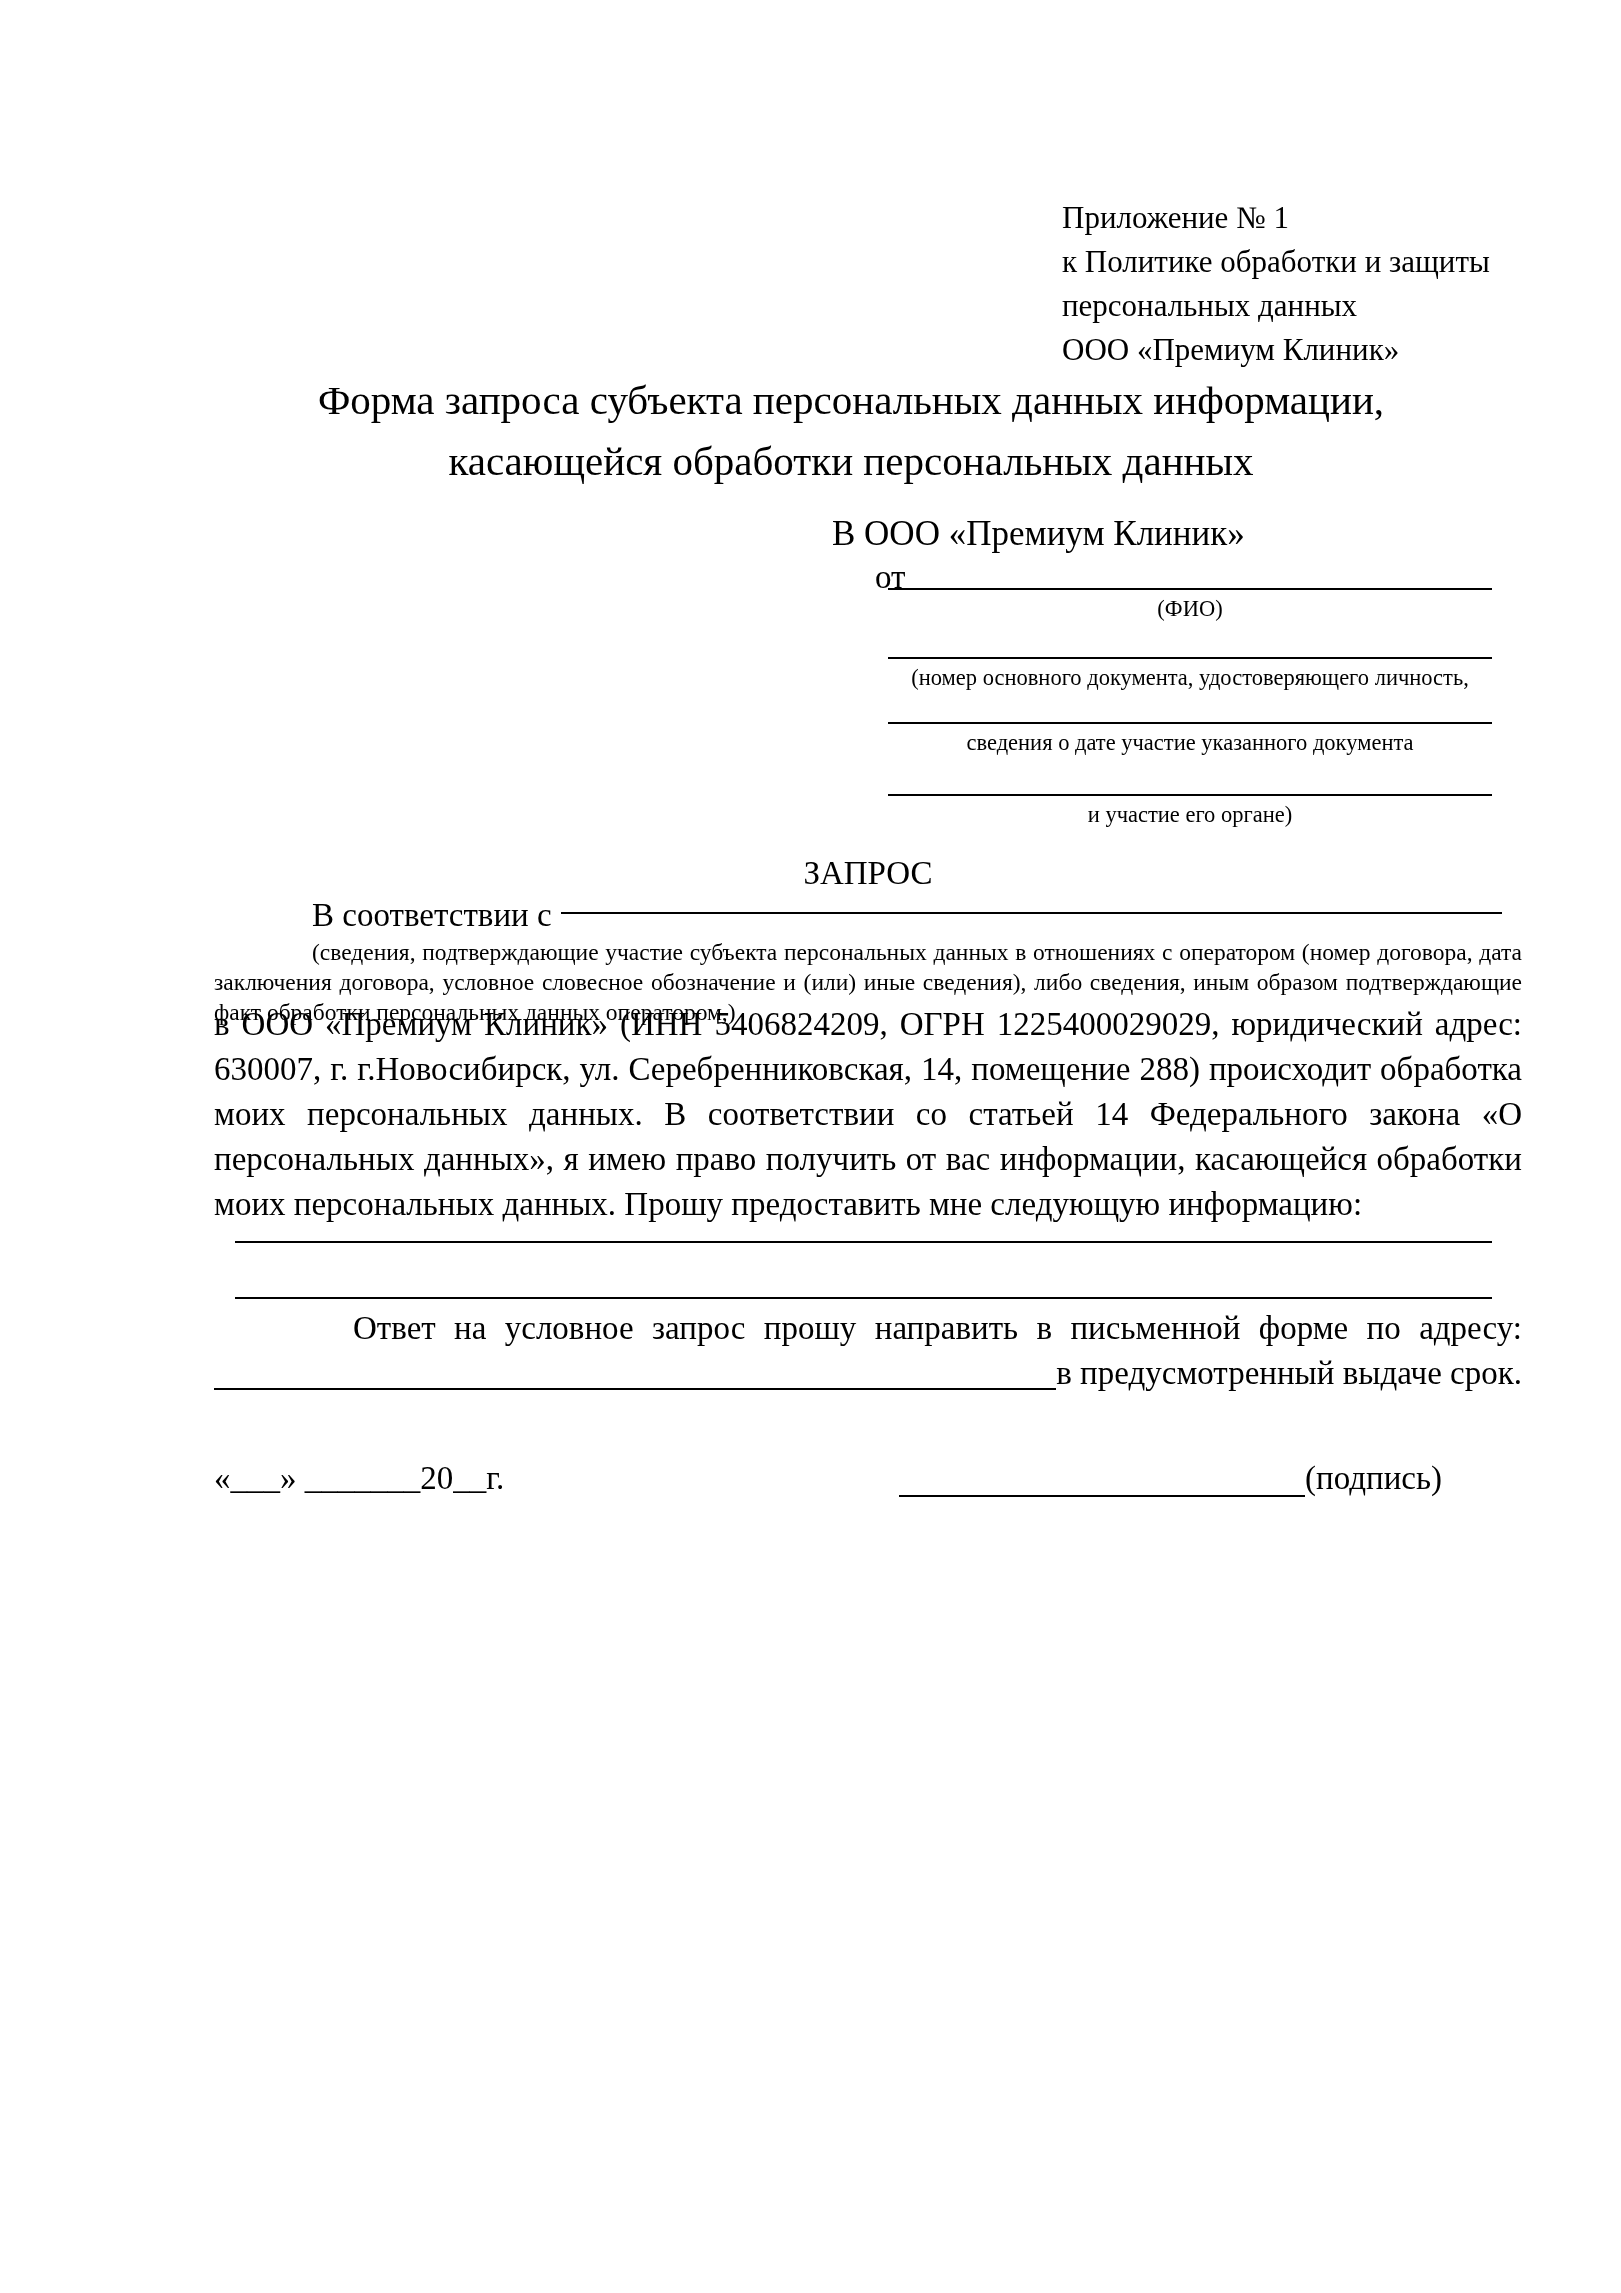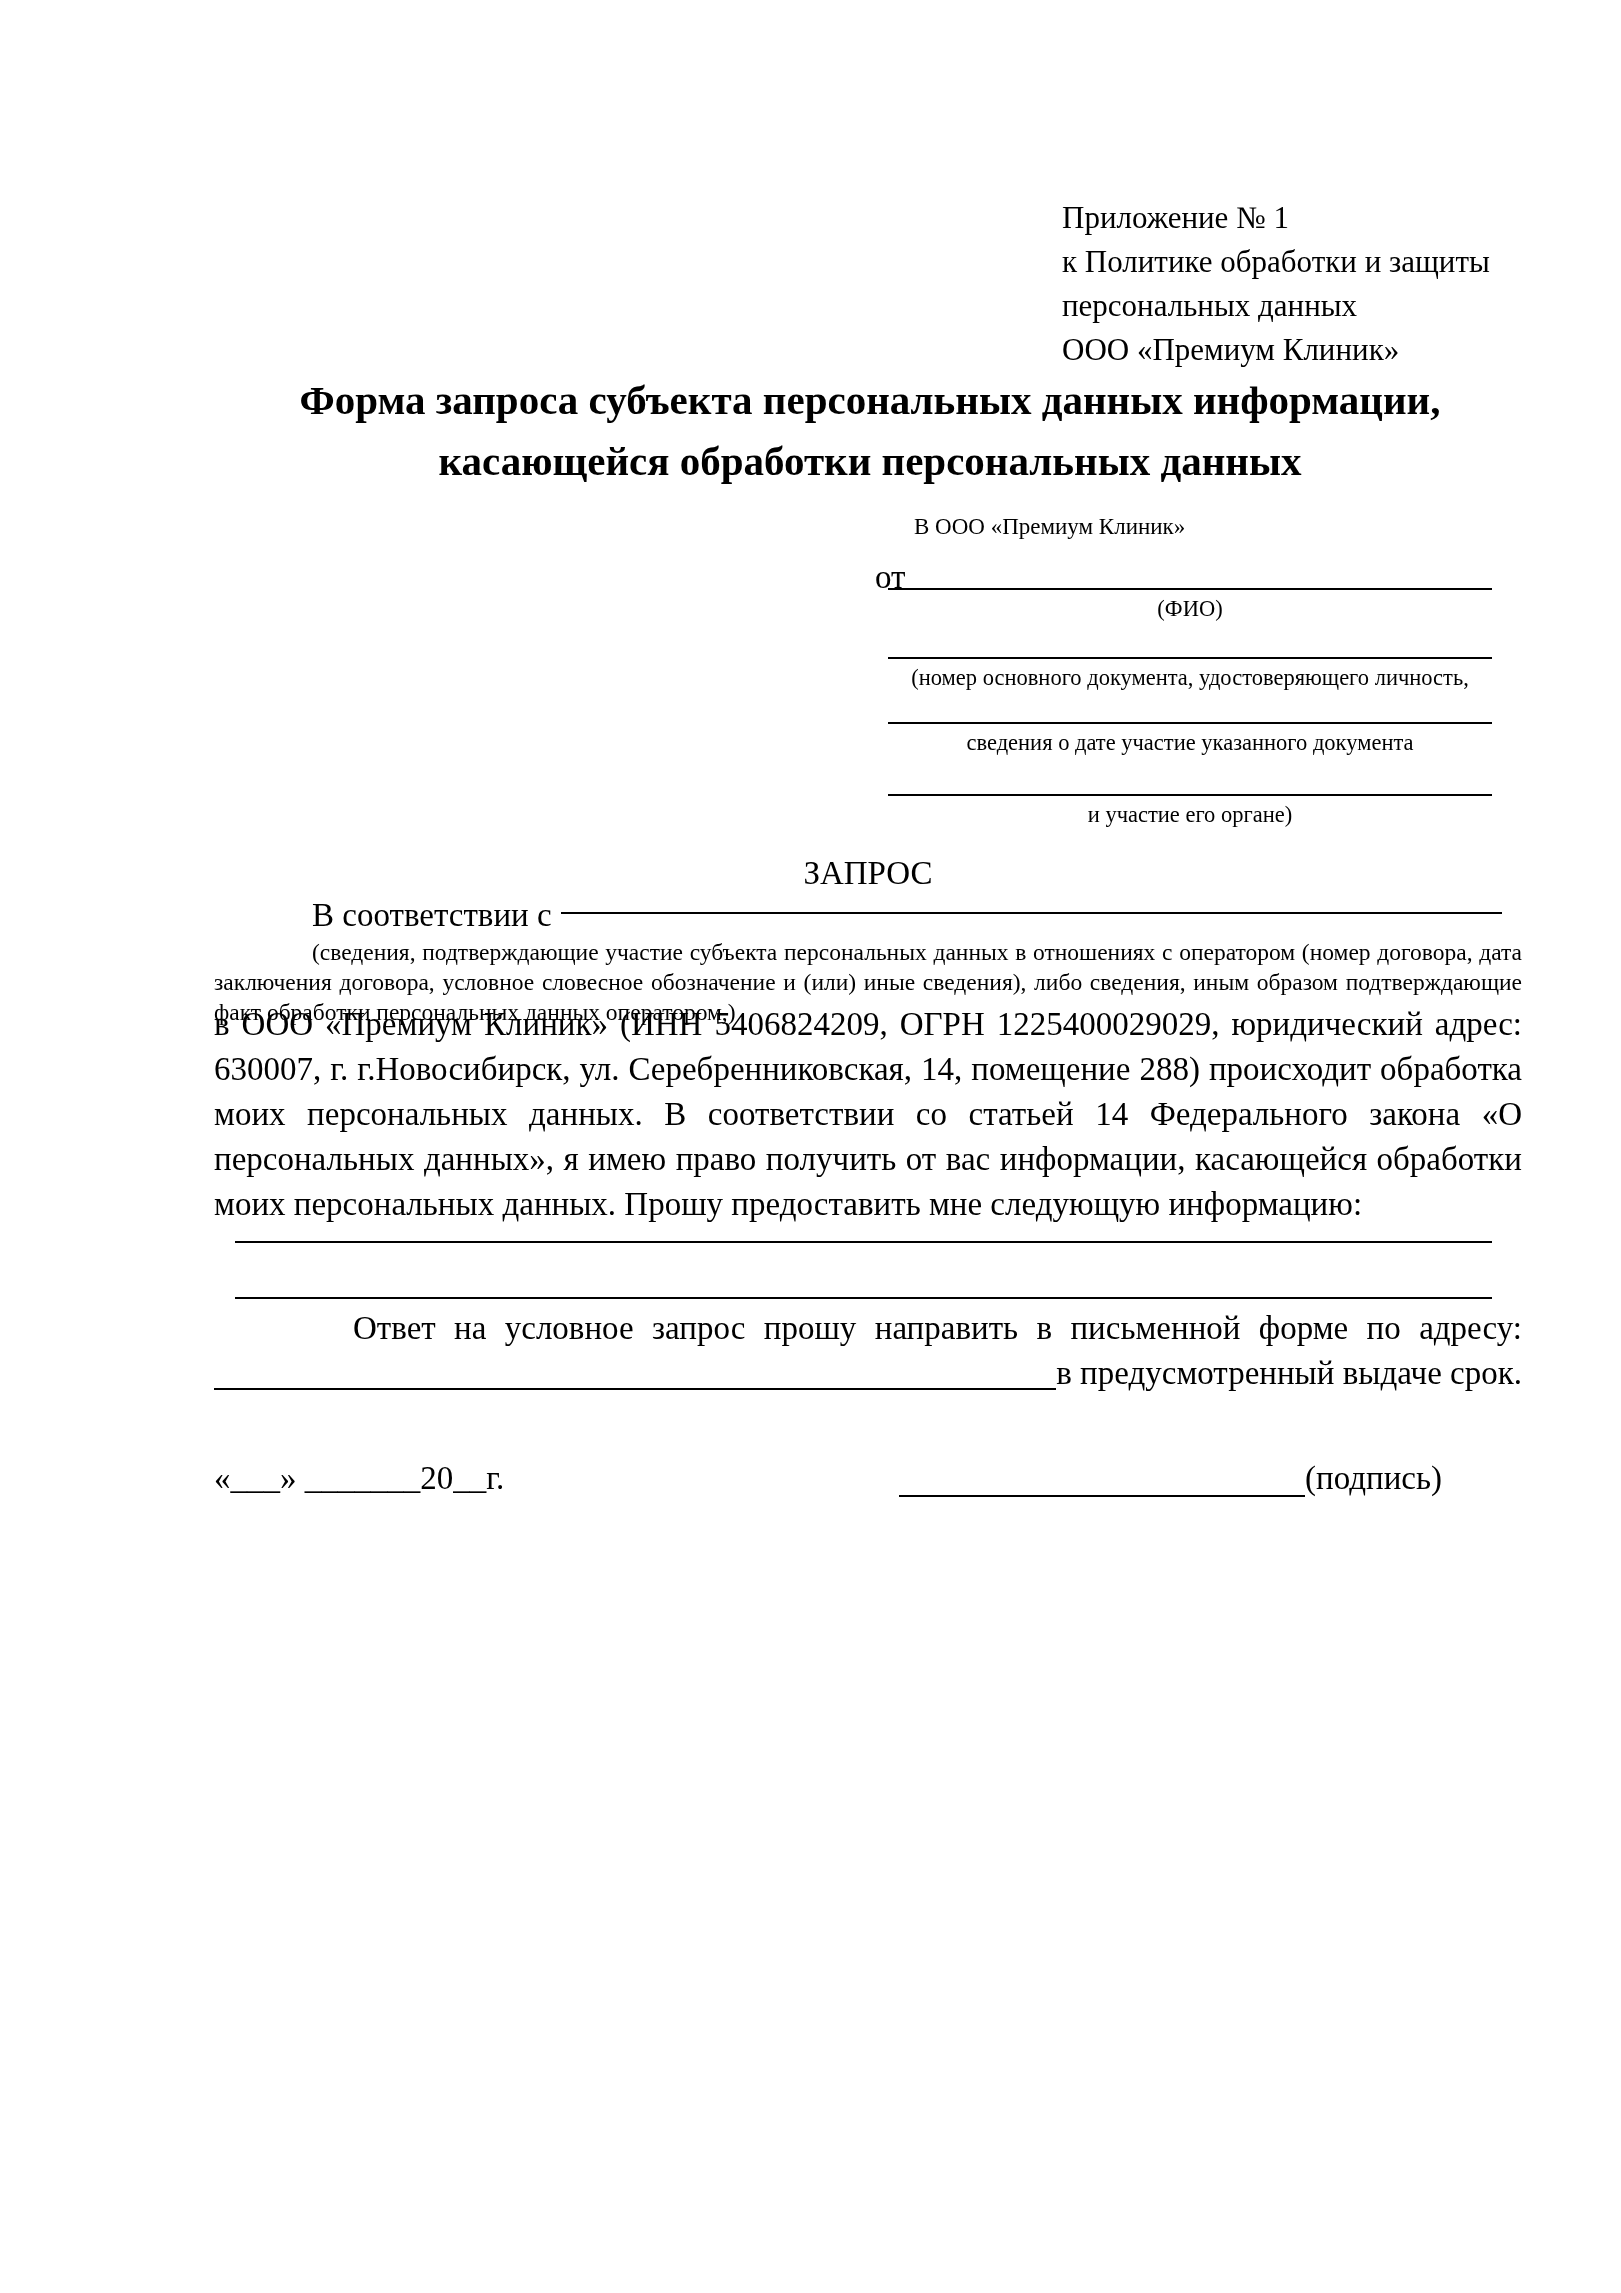--- a/index.html
+++ b/index.html
@@ -23,31 +23,31 @@
   .appendix {
     left: 1062px;
     top: 196px;
     font-size: 31px;
     line-height: 44px;
     white-space: nowrap;
   }
 
   
   .doc-title {
-    left: 216px;
+    left: 197px;
     top: 370px;
     width: 1308px;
     text-align: center;
     font-size: 41px;
-    font-weight: bold;
+    font-weight: normal;
     line-height: 61px;
   }
 
   
-  .addr-to   { left: 914px; top: 514px; font-size: 23px; white-space: nowrap; }
+  .addr-to   { left: 832px; top: 514px; font-size: 35px; white-space: nowrap; }
   .addr-from { left: 875px; top: 559px; font-size: 33px; }
 
   .fill-field {
     left: 888px;
     width: 604px;
   }
   .fill-field .line {
     border-top: 2.9px solid #000;
     height: 0;
   }

